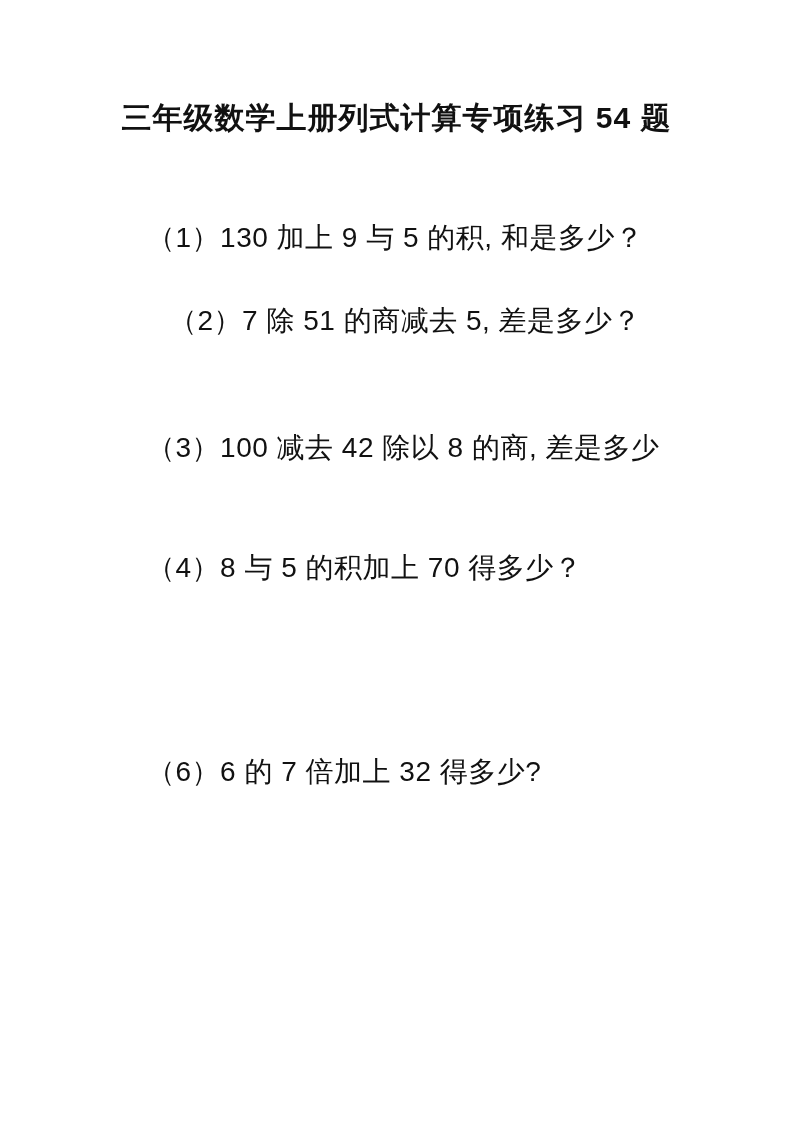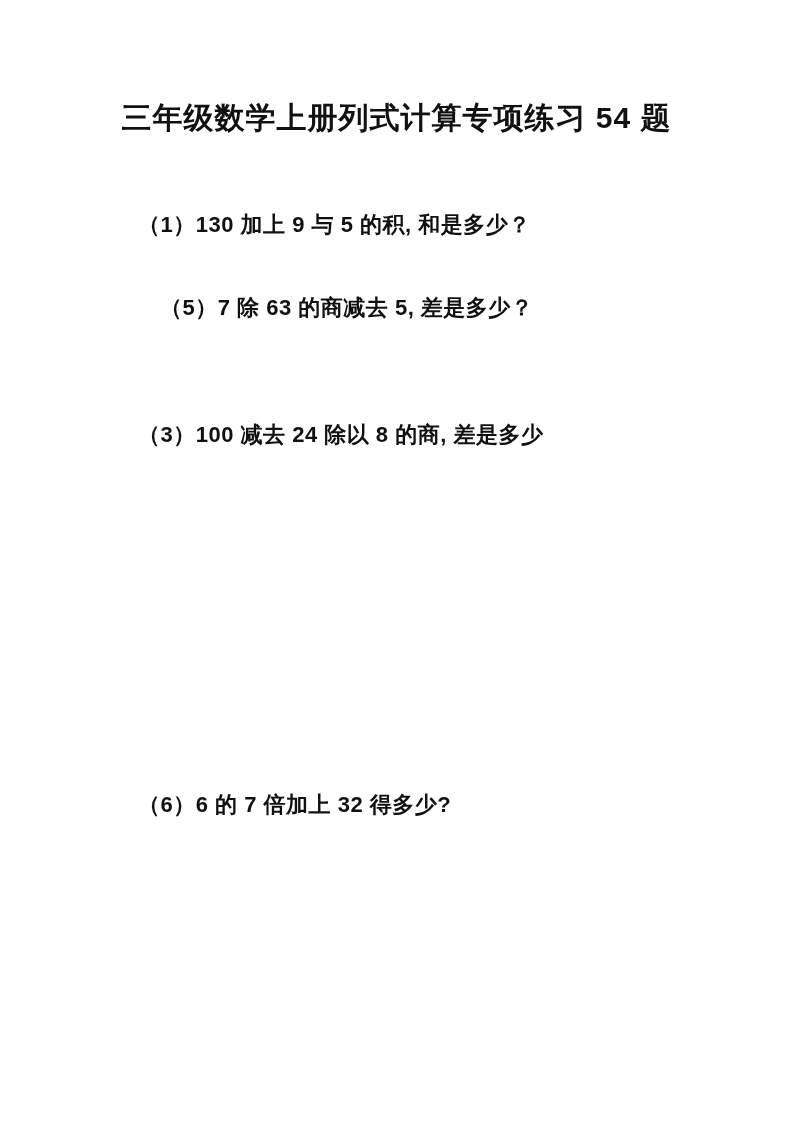--- a/index.html
+++ b/index.html
@@ -24,44 +24,45 @@
     text-align: center;
     font-size: 30px;
     font-weight: 700;
     letter-spacing: 1px;
     margin: 0;
     white-space: nowrap;
   }
   .question {
     position: absolute;
     left: 133px;
-    margin: 5px;
-    font-size: 22px;
-    font-weight: 700;
+    margin: 14px;
+    font-size: 28px;
+    font-weight: 400;
     letter-spacing: 0.5px;
     white-space: nowrap;
     line-height: 1.3;
   }
   .q1 { top: 206px; }
   .q2 { top: 289px; left: 155px; }
   .q3 { top: 416px; }
   .q4 { top: 536px; }
   .q5 { top: 661px; }
-  .q6 { top: 786px; }
+  .q6 { top: 740px; }
   .q7 { top: 910px; }
 </style>
 </head>
 <body>
 
 <div class="page">
   <h1 class="doc-title">三年级数学上册列式计算专项练习 54 题</h1>
 
   <p class="question q1">（1）130 加上 9 与 5 的积, 和是多少？</p>
 
-  <p class="question q2">（5）7 除 63 的商减去 5, 差是多少？</p>
+  <p class="question q2">（2）7 除 51 的商减去 5, 差是多少？</p>
 
-  <p class="question q3">（3）100 减去 24 除以 8 的商, 差是多少</p>
+  <p class="question q3">（3）100 减去 42 除以 8 的商, 差是多少</p>
 
+  <p class="question q4">（4）8 与 5 的积加上 70 得多少？</p>
 
 
   <p class="question q6">（6）6 的 7 倍加上 32 得多少?</p>
 
 </div>
 
 </body></html>

